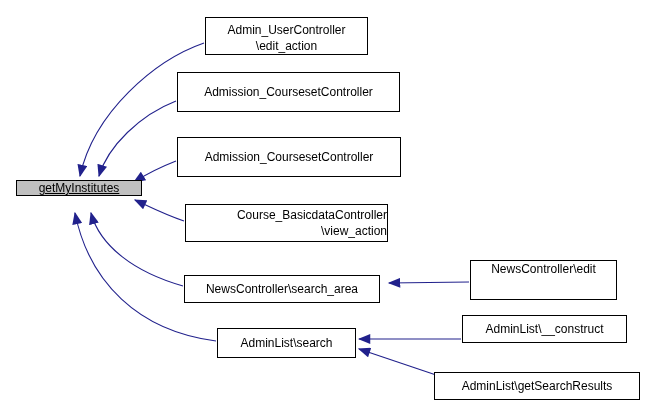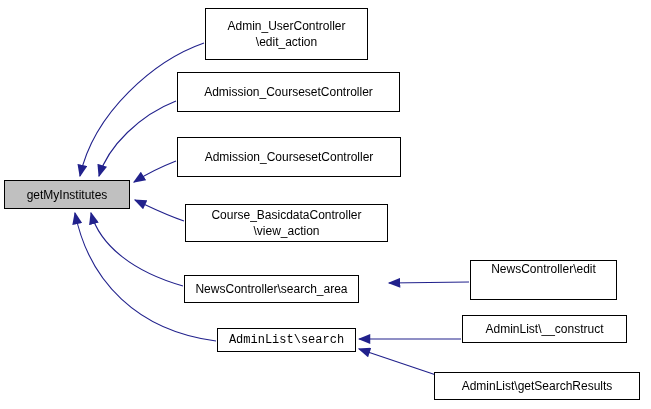--- a/index.html
+++ b/index.html
@@ -66,47 +66,47 @@
     <path class="edge" d="M 176,101 C 140,115 108,146 99,176" marker-end="url(#arrow)"></path>
     <path class="edge" d="M 176,161 C 158,168 145,175 134,182" marker-end="url(#arrow)"></path>
     <path class="edge" d="M 184,221 C 166,215 150,207 135,200" marker-end="url(#arrow)"></path>
     <path class="edge" d="M 183,286 C 134,272 100,246 91,213" marker-end="url(#arrow)"></path>
     <path class="edge" d="M 216,341 C 138,331 89,282 75,213" marker-end="url(#arrow)"></path>
     <path class="edge" d="M 469,282 L 389,283" marker-end="url(#arrow)"></path>
     <path class="edge" d="M 461,339 L 359,339" marker-end="url(#arrow)"></path>
     <path class="edge" d="M 445,378 L 359,349" marker-end="url(#arrow)"></path>
   </svg>
 
-  <div class="node focus" style="left:4px; top:180px; width:126px; height:29px;">
+  <div class="node focus" style="left:16px; top:180px; width:126px; height:16px;text-decoration:underline;">
     <span>getMyInstitutes</span>
   </div>
 
-  <div class="node" style="left:205px; top:8px; width:163px; height:52px;">
+  <div class="node" style="left:205px; top:17px; width:163px; height:38px;justify-content:flex-end;">
     <span>Admin_UserController</span>
     <span>\edit_action</span>
   </div>
 
   <div class="node" style="left:177px; top:72px; width:223px; height:40px;">
     <span>Admission_CoursesetController</span>
   </div>
 
   <div class="node" style="left:177px; top:137px; width:224px; height:40px;">
     <span>Admission_CoursesetController</span>
   </div>
 
-  <div class="node" style="left:185px; top:204px; width:203px; height:38px;">
+  <div class="node" style="left:185px; top:204px; width:203px; height:38px;align-items:flex-end;">
     <span>Course_BasicdataController</span>
     <span>\view_action</span>
   </div>
 
-  <div class="node" style="left:184px; top:275px; width:175px; height:28px;">
+  <div class="node" style="left:184px; top:275px; width:196px; height:28px;">
     <span>NewsController\search_area</span>
   </div>
 
-  <div class="node" style="left:217px; top:328px; width:139px; height:24px;font-family:Liberation Mono, monospace;">
+  <div class="node" style="left:217px; top:328px; width:139px; height:30px;">
     <span>AdminList\search</span>
   </div>
 
   <div class="node" style="left:470px; top:260px; width:147px; height:40px;justify-content:space-between;">
     <span>NewsController\edit</span>
   </div>
 
   <div class="node" style="left:462px; top:315px; width:165px; height:28px;">
     <span>AdminList\__construct</span>
   </div>

